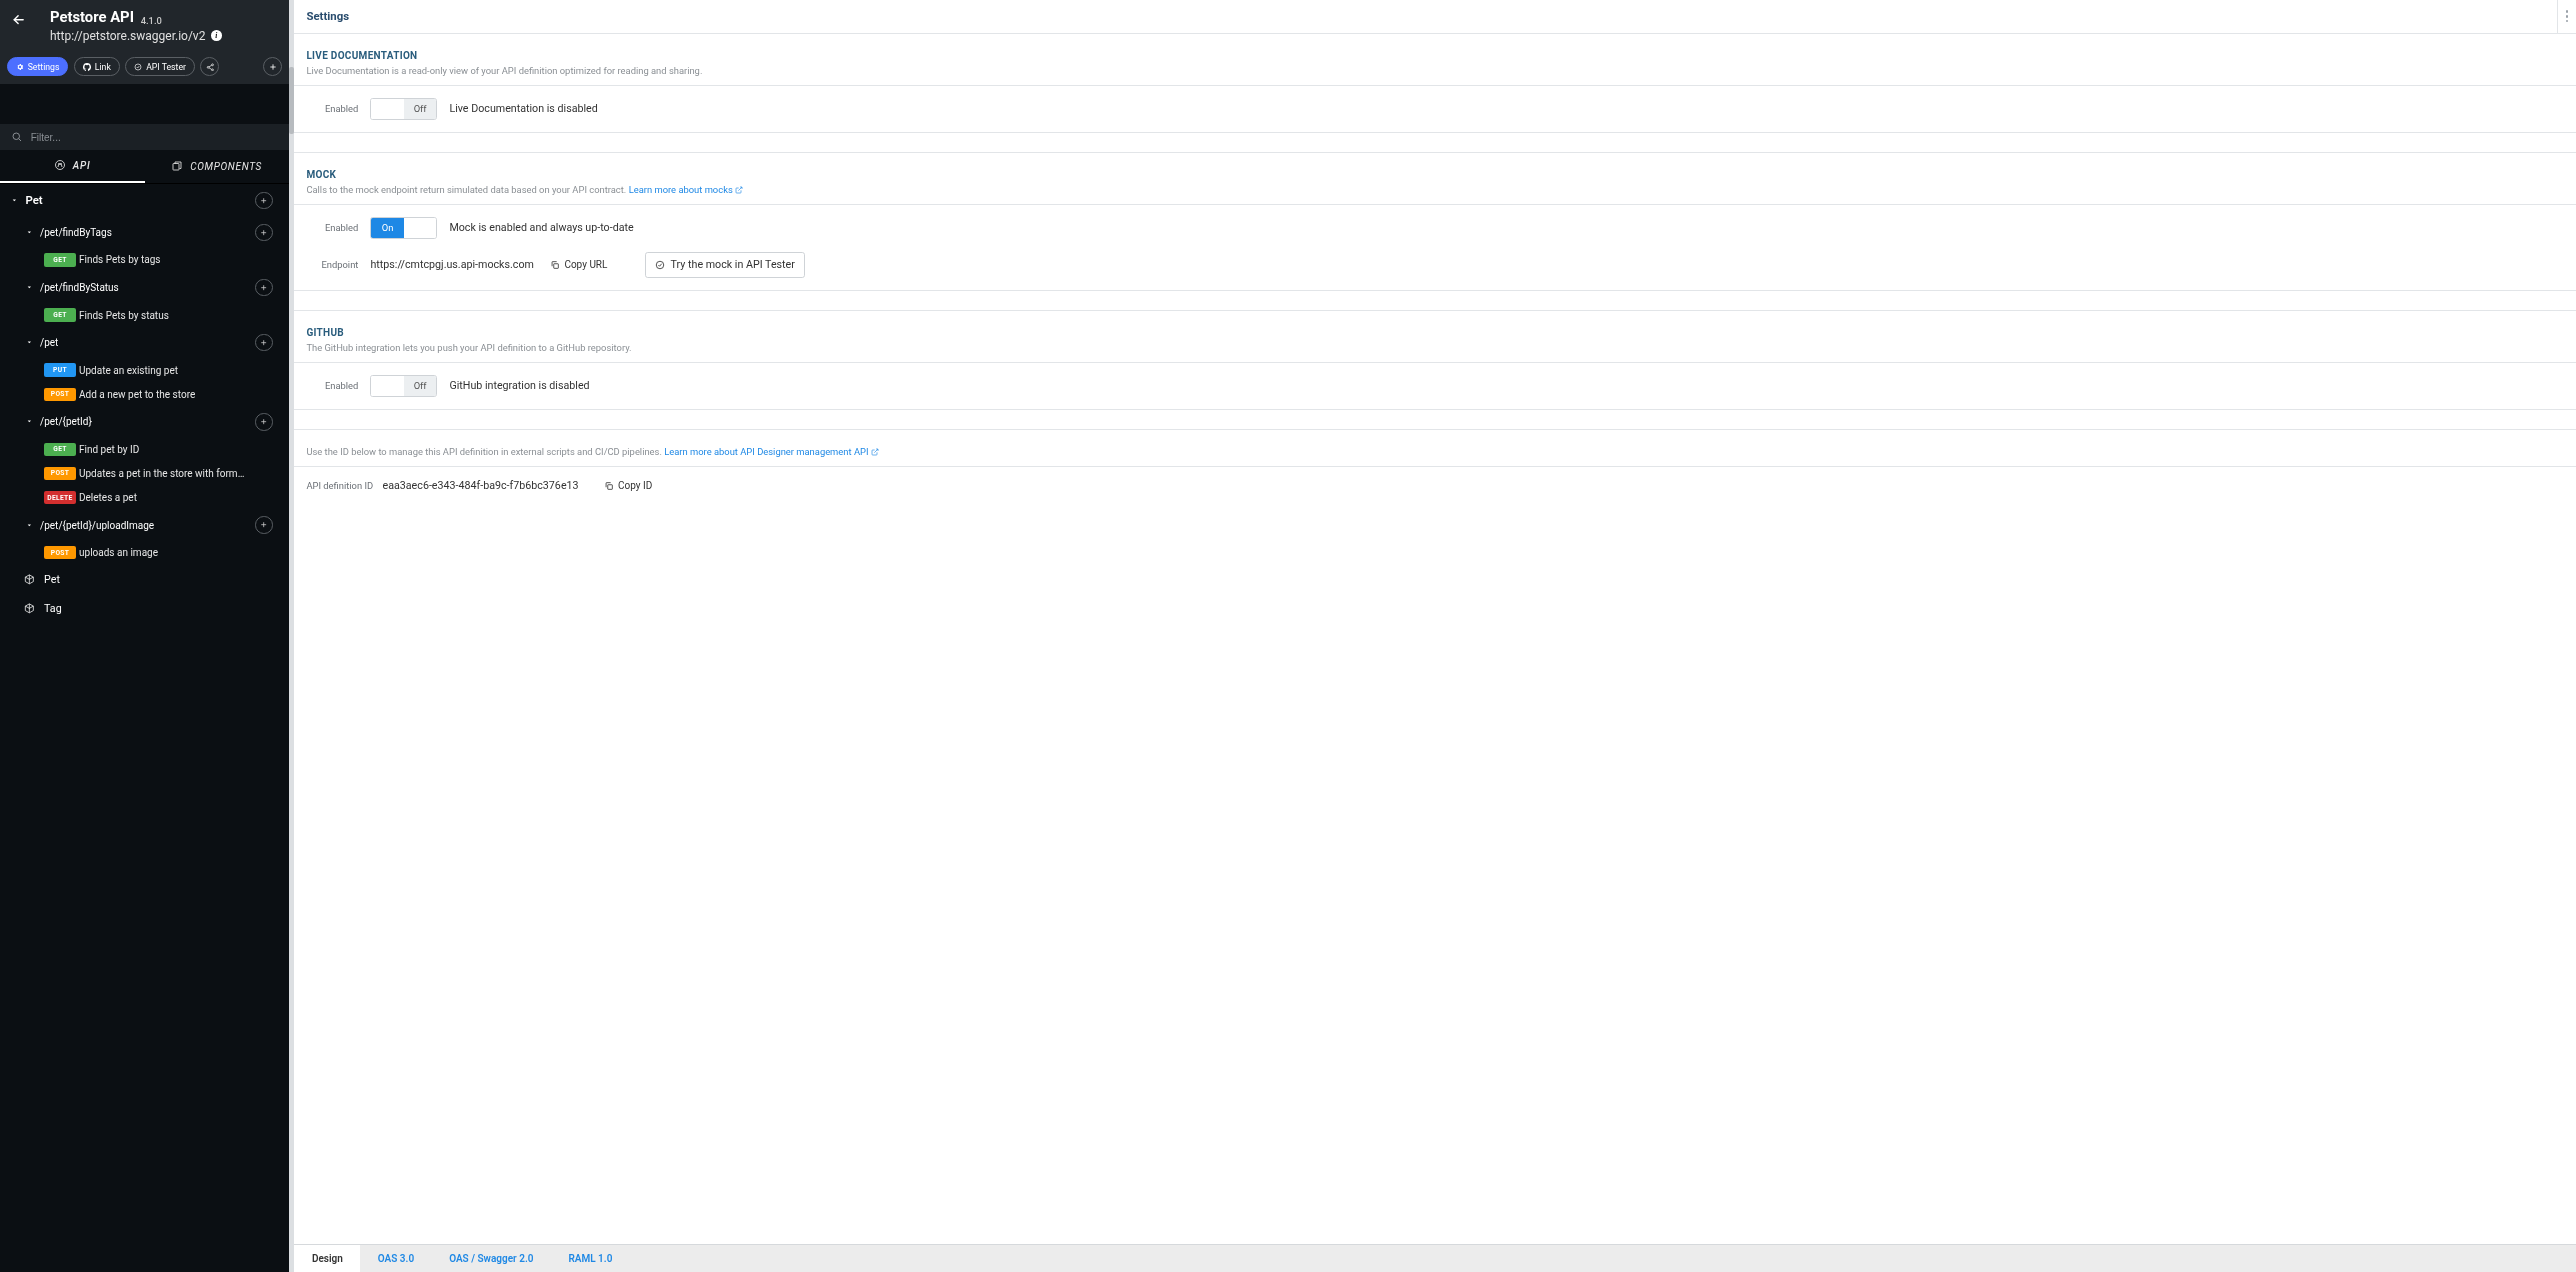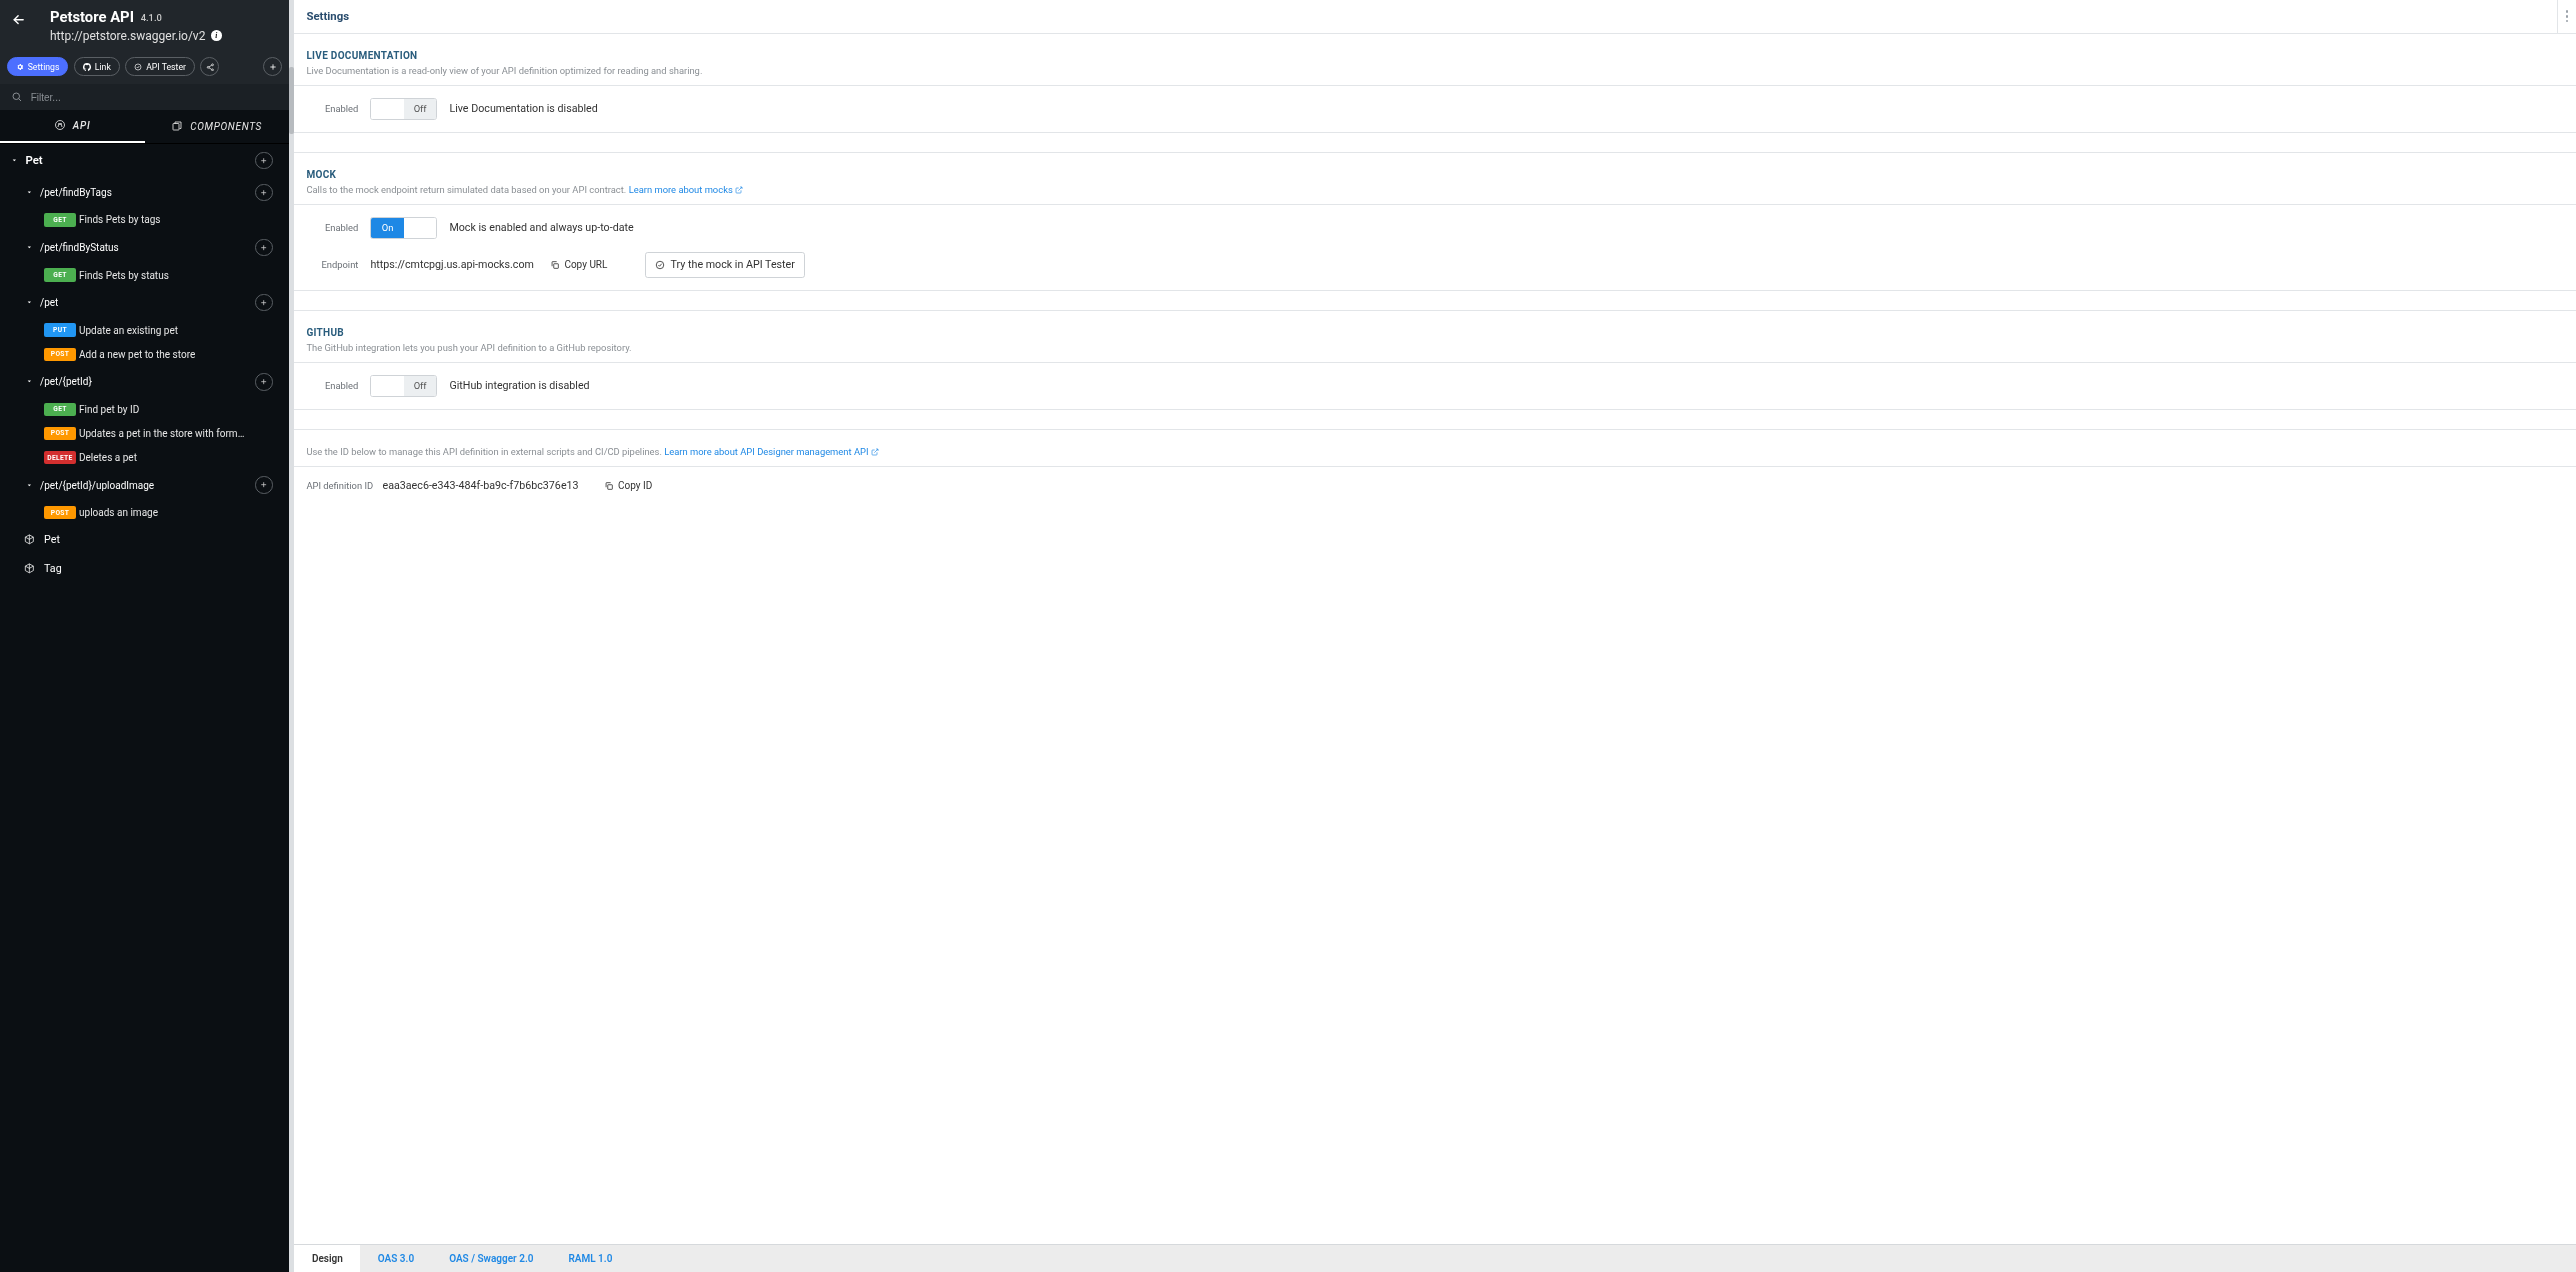--- a/index.html
+++ b/index.html
@@ -5,35 +5,35 @@
   * { box-sizing: border-box; margin: 0; padding: 0; }
   html, body { width: 100%; height: 100%; font-family: -apple-system, BlinkMacSystemFont, "Segoe UI", Roboto, "Helvetica Neue", Arial, sans-serif; font-size: 9.4px; overflow: hidden; }
   body { display: flex; background: #fff; }
 
   
   .sidebar { width: 289px; background: #0b0f13; color: #fff; display: flex; flex-direction: column; flex-shrink: 0; }
   .topstrip { display: flex; }
   .backcol { width: 38px; display:flex; align-items:flex-start; justify-content:center; padding-top:13.4px; background:#21262b; }
   .back-arrow { color:#fff; cursor:pointer; }
   .titleblock { flex:1; padding: 8px 12px 6.7px 12px; background:#21262b; }
-  .title-row { display:flex; align-items:center; gap:6.7px; }
+  .title-row { display:flex; align-items:flex-end; gap:6.7px; }
   .api-title { font-size: 14.8px; font-weight:700; }
   .api-version { font-size:9.4px; color:#c9c9c9; font-weight:500; }
   .api-url-row { display:flex; align-items:center; gap:5.4px; margin-top:2.7px; }
   .api-url { font-size:12px; color:#e0e0e0; }
   .info-badge { width:10.7px; height:10.7px; border-radius:50%; background:#fff; color:#000; display:inline-flex; align-items:center; justify-content:center; font-style:italic; font-weight:700; font-size:7.4px; font-family: Georgia, serif; }
 
   .btnrow { display:flex; align-items:center; gap:5.4px; padding: 8px 6.7px; background:#21262b; }
   .pill { height:19px; border-radius:9.4px; padding:0 8px; display:inline-flex; align-items:center; gap:4px; font-size:8.7px; cursor:pointer; border:0.7px solid #5a5f64; background:transparent; color:#fff; }
   .pill.primary { background:#4c6fff; border-color:#4c6fff; }
   .pill.iconpill { width:19px; padding:0; justify-content:center; }
   .btnrow .spacer { flex:1; }
   .circle-btn { width:19px; height:19px; border-radius:50%; border:0.7px solid #5a5f64; display:inline-flex; align-items:center; justify-content:center; color:#fff; cursor:pointer; }
 
-  .filterbar { display:flex; align-items:center; gap:8px; padding:6.7px 10.7px; background:#1b2025; }
+  .filterbar { display:flex; align-items:center; gap:8px; padding:6.7px 10.7px; background:#1b2025;margin-top:40px; }
   .filterbar input { flex:1; background:transparent; border:none; outline:none; color:#fff; font-size:10px; }
   .filterbar input::placeholder { color:#8a8f94; }
 
   .tabs { display:flex; background:#0b0f13; border-bottom:0.7px solid #000;font-style:italic; }
   .tab { flex:1; text-align:center; padding:9.4px 0; font-size:10px; letter-spacing:0.7px; color:#e7e7e7; cursor:pointer; display:flex; align-items:center; justify-content:center; gap:6.7px; }
   .tab.active { border-bottom:2px solid #fff; font-weight:500; }
 
   .tree { flex:1; overflow-y:auto; background:#0b0f13; padding-bottom:6.7px; }
   .group-header { display:flex; align-items:center; padding:8px 9.4px; font-size:11.4px; font-weight:600; color:#fff; }
   .group-header .caret { width:10.7px; display:flex; justify-content:center; margin-right:5.4px; }

